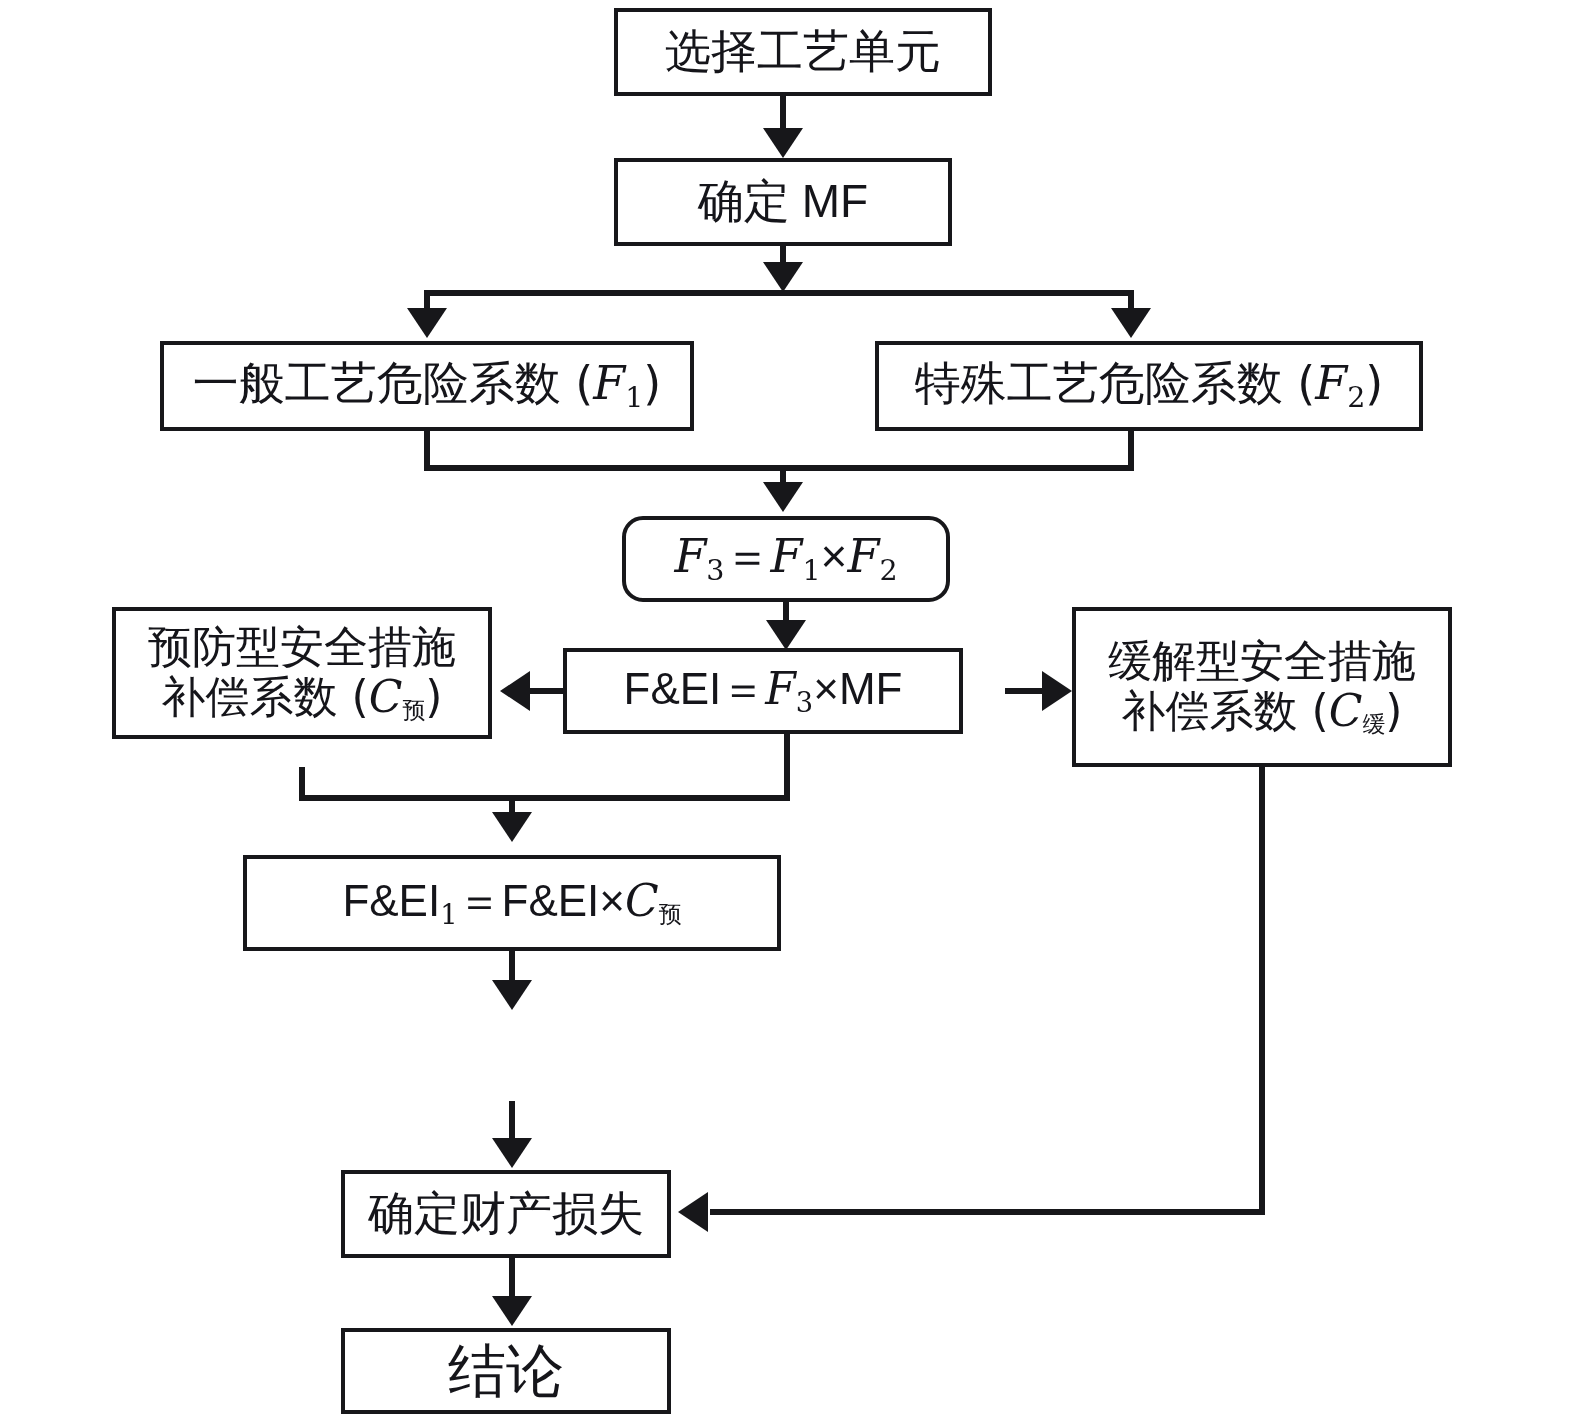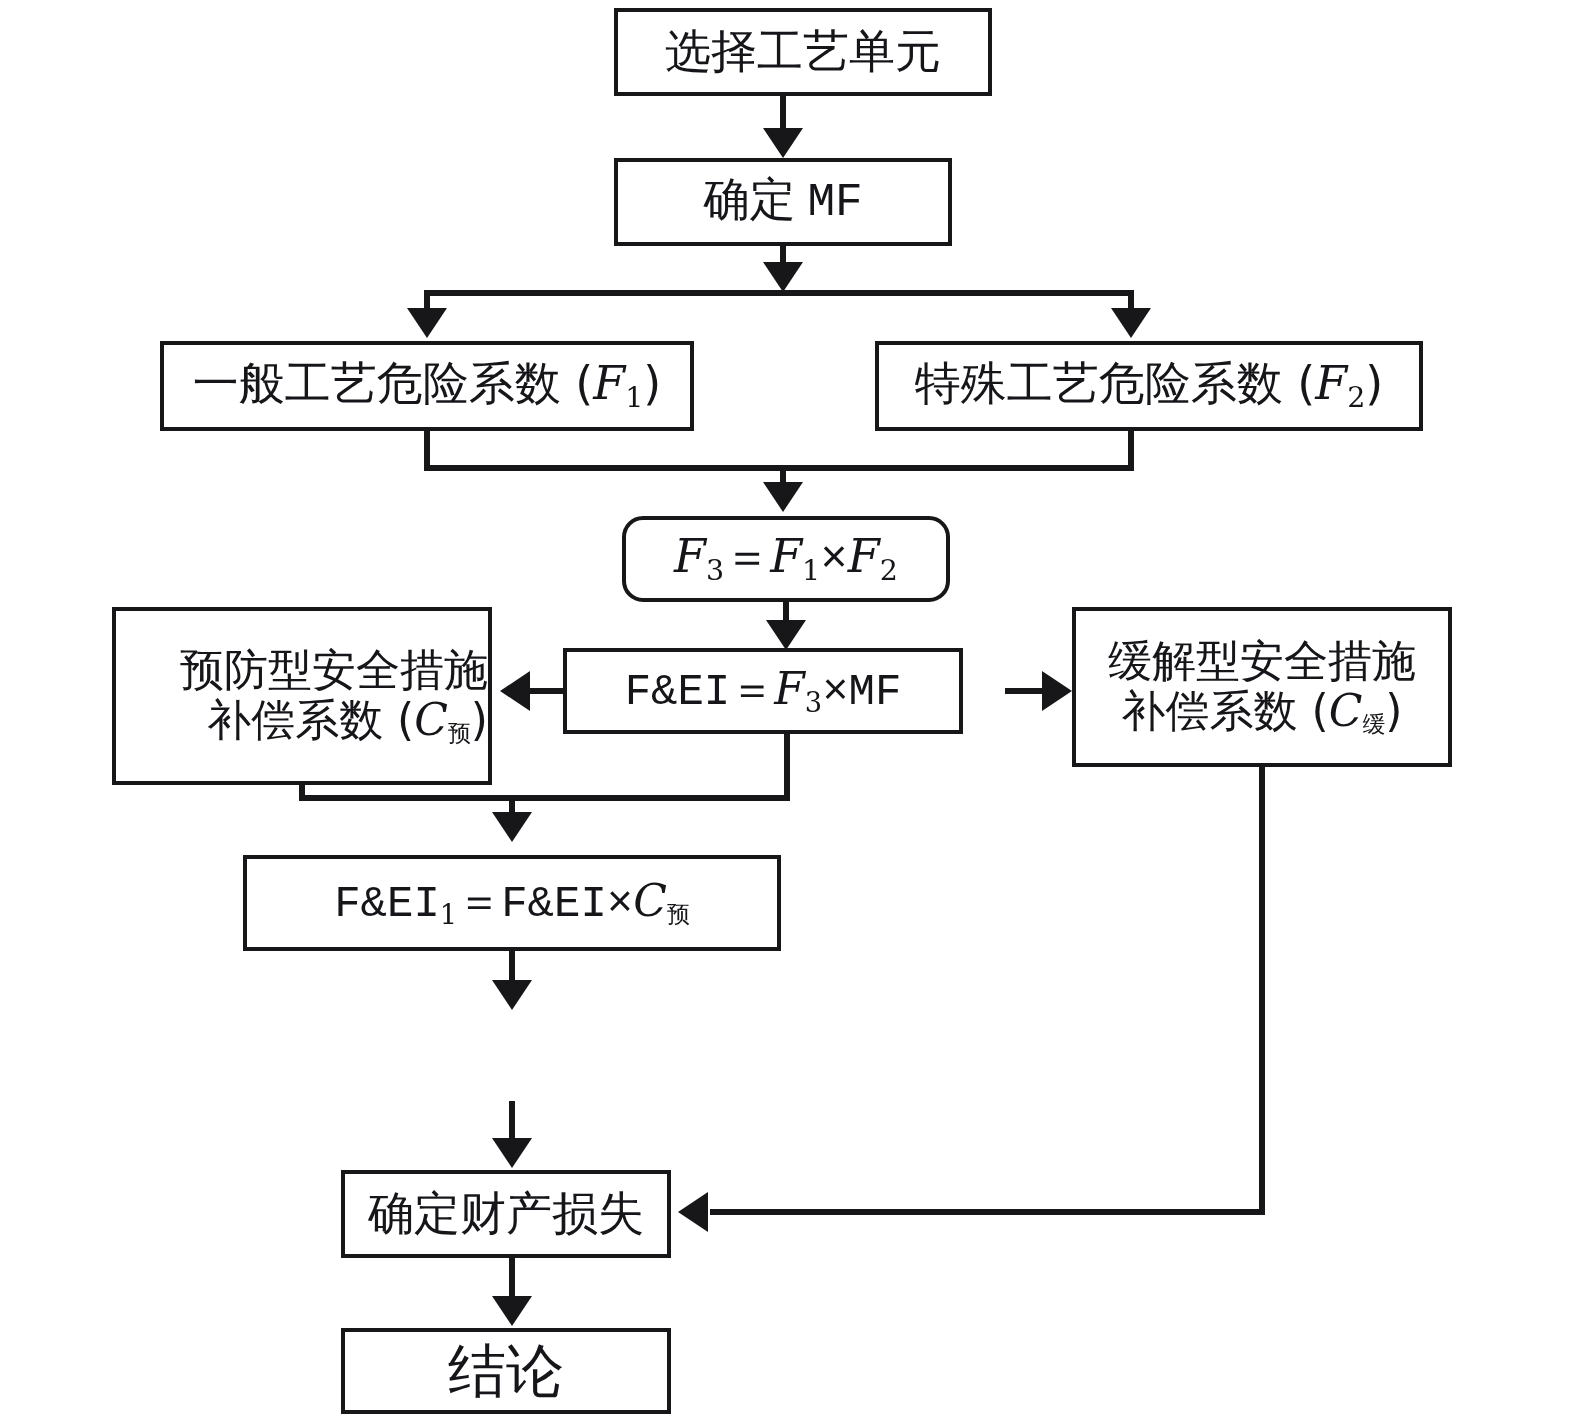--- a/index.html
+++ b/index.html
@@ -35,21 +35,21 @@
   }
   .cjk {
     font-family: "DejaVu Sans", "Liberation Sans", sans-serif;
     font-weight: 400;
   }
   .mathitalic {
     font-family: "DejaVu Serif", "Liberation Serif", serif;
     font-style: italic;
   }
   .upr {
-    font-family: Liberation Mono, monospace;
+    font-family: Liberation Sans, sans-serif;
     font-style: normal;
   }
   sub {
     font-size: 0.62em;
     vertical-align: -0.28em;
     font-style: normal;
   }
   sub.cjksub {
     font-family: "DejaVu Sans", "Liberation Sans", sans-serif;
     font-size: 0.52em;
@@ -111,21 +111,21 @@
       <span class="cjk">特殊工艺危险系数 (</span><span class="mathitalic">F</span><sub>2</sub><span class="cjk">)</span>
     </span>
   </div>
 
   <div class="node" style="left:622px; top:516px; width:328px; height:86px; font-size:46px;border-radius:21px;">
     <span class="txt">
       <span class="mathitalic">F</span><sub>3</sub><span class="upr">＝</span><span class="mathitalic">F</span><sub>1</sub><span class="upr">×</span><span class="mathitalic">F</span><sub>2</sub>
     </span>
   </div>
 
-  <div class="node" style="left:112px; top:607px; width:380px; height:178px; font-size:44px;text-align:right;">
+  <div class="node" style="left:112px; top:607px; width:380px; height:132px; font-size:44px;">
     <span class="txt">
       <span class="cjk">预防型安全措施</span><br>
       <span class="cjk">补偿系数 (</span><span class="mathitalic">C</span><sub class="cjksub">预</sub><span class="cjk">)</span>
     </span>
   </div>
 
   <div class="node" style="left:1072px; top:607px; width:380px; height:160px; font-size:44px;">
     <span class="txt">
       <span class="cjk">缓解型安全措施</span><br>
       <span class="cjk">补偿系数 (</span><span class="mathitalic">C</span><sub class="cjksub">缓</sub><span class="cjk">)</span>

